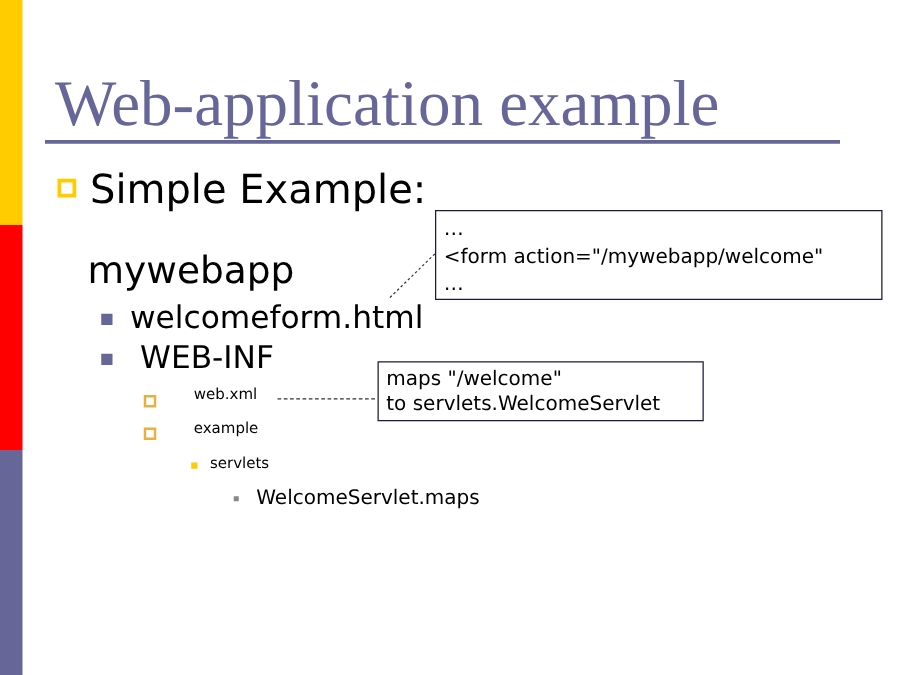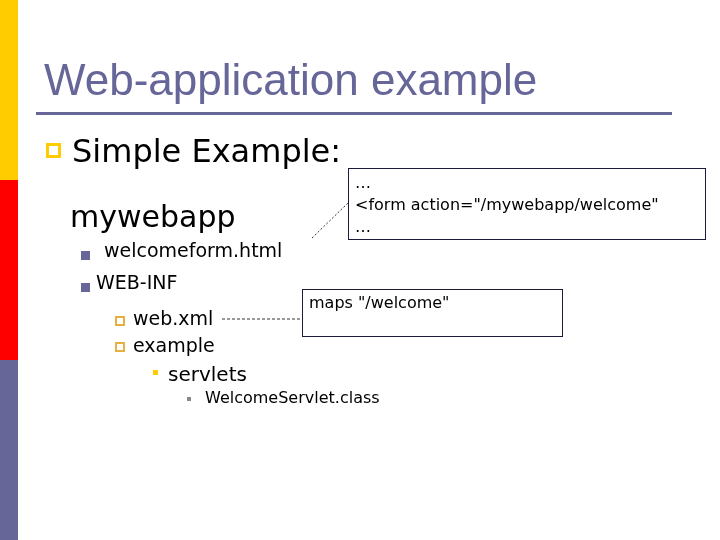--- a/index.html
+++ b/index.html
@@ -1,28 +1,28 @@
 <!DOCTYPE html>
 <html><head>
   <meta charset="utf-8">
   <style>
     html, body { margin: 0; padding: 0; }
     body { width: 720px; height: 540px; position: relative; background: #ffffff; overflow: hidden; font-family: "DejaVu Sans", sans-serif; color: #000; }
     .bar { position: absolute; left: 0; width: 18px; }
     .bar.y { top: 0; height: 180px; background: #ffcc00; }
     .bar.r { top: 180px; height: 180px; background: #ff0000; }
     .bar.b { top: 360px; height: 180px; background: #666699; }
-    .title { position: absolute; left: 44px; top: 58px; font-family: Liberation Sans, sans-serif; font-size: 44px; color: #666699; line-height: 1; white-space: nowrap; }
+    .title { position: absolute; left: 44px; top: 58px; font-family: Liberation Serif, serif; font-size: 52px; color: #666699; line-height: 1; white-space: nowrap; }
     .rule { position: absolute; left: 36px; top: 112px; width: 636px; height: 3px; background: #666699; }
     .abs { position: absolute; white-space: nowrap; line-height: 1; }
     .l1 { font-size: 32px; }
     .l0 { font-size: 30px; }
-    .l2 { font-size: 19px; }
-    .l3 { font-size: 19px; }
-    .l4 { font-size: 20px; }
+    .l2 { font-size: 25px; }
+    .l3 { font-size: 12px; margin-left: 22px; }
+    .l4 { font-size: 12px; }
     .l5 { font-size: 16px; }
     .sq-hollow { position: absolute; width: 9px; height: 9px; border: 3px solid #ffcc00; box-sizing: content-box; background: #fff; }
     .sq-hollow.sm { width: 6px; height: 6px; border-width: 2px; border-color: #e8b040; }
     .sq-fill { position: absolute; width: 9px; height: 9px; background: #666699; }
     .sq-yel { position: absolute; width: 5px; height: 5px; background: #ffcc00; }
     .sq-grey { position: absolute; width: 4px; height: 4px; background: #888; }
     .callout { position: absolute; border: 1.5px solid #1a1a3a; background: #fff; padding: 3px 6px; box-sizing: border-box; font-size: 16px; line-height: 22px; }
     .callout div { white-space: nowrap; }
     svg.lines { position: absolute; left: 0; top: 0; width: 720px; height: 540px; pointer-events: none; }
   </style>
@@ -37,39 +37,40 @@
 <div class="rule"></div>
 
 <span class="sq-hollow" style="left:46px; top:143px;"></span>
 <div class="abs l1" style="left:72px; top:135px;">Simple Example:</div>
 
 <div class="abs l0" style="left:70px; top:202px;">mywebapp</div>
 
 <span class="sq-fill" style="left:81px; top:251px;"></span>
 <div class="abs l2" style="left:104px; top:241px;">welcomeform.html</div>
 <span class="sq-fill" style="left:81px; top:283px;"></span>
-<div class="abs l2" style="left:96px; top:273px;">WEB-INF</div>
+<div class="abs l2" style="left:112px; top:273px;">WEB-INF</div>
 
 <span class="sq-hollow sm" style="left:115px; top:316px;"></span>
 <div class="abs l3" style="left:133px; top:309px;">web.xml</div>
 <span class="sq-hollow sm" style="left:115px; top:342px;"></span>
 <div class="abs l3" style="left:133px; top:336px;">example</div>
 
 <span class="sq-yel" style="left:153px; top:370px;"></span>
 <div class="abs l4" style="left:168px; top:364px;">servlets</div>
 
 <span class="sq-grey" style="left:187px; top:397px;"></span>
-<div class="abs l5" style="left:205px; top:390px;">WelcomeServlet.class</div>
+<div class="abs l5" style="left:205px; top:390px;">WelcomeServlet.maps</div>
 
 <svg class="lines">
   <line x1="312" y1="238" x2="348" y2="203" stroke="#333" stroke-width="1" stroke-dasharray="2,2"></line>
   <line x1="222" y1="319" x2="302" y2="319" stroke="#333" stroke-width="1" stroke-dasharray="3,2"></line>
 </svg>
 
 <div class="callout" style="left:348px; top:168px; width:358px; height:72px;">
   <div>…</div>
   <div>&lt;form action="/mywebapp/welcome"</div>
   <div>…</div>
 </div>
 
 <div class="callout" style="left:302px; top:289px; width:261px; height:48px; line-height:20px;">
   <div>maps "/welcome"</div>
+  <div>to servlets.WelcomeServlet</div>
 </div>
 
 </body></html>

